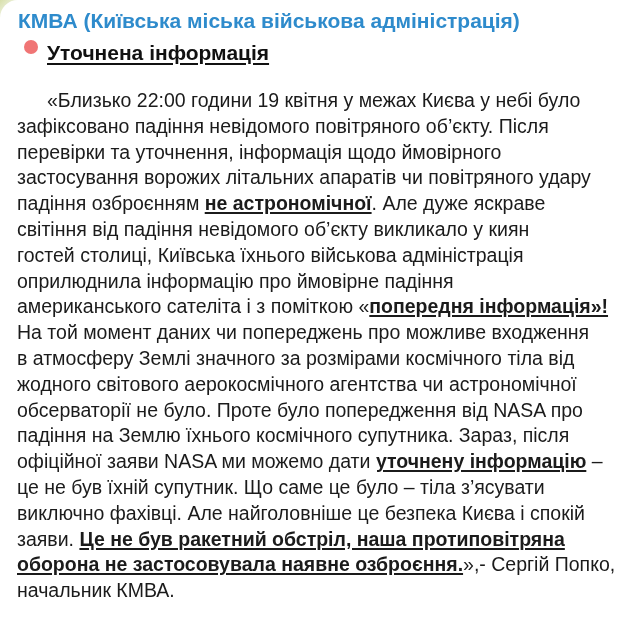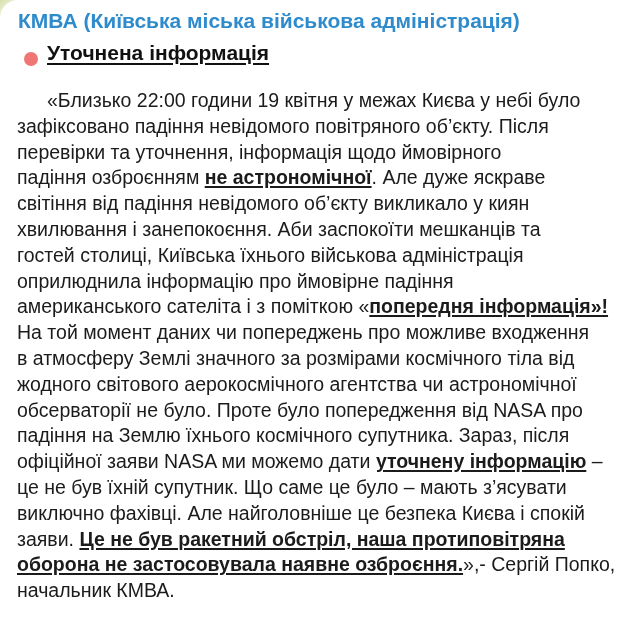--- a/index.html
+++ b/index.html
@@ -14,21 +14,21 @@
   }
   .bubble {
     position:absolute; inset:0; background:#fff;
     border-top-left-radius:18px;
   }
   .channel {
     margin:8px 14px 0 18px;
     font-size:21px; line-height:26px; font-weight:700;
     white-space:nowrap;
   }
-  .headline-row { margin:6px 0 0 24px; display:flex; align-items:flex-end; }
+  .headline-row { margin:6px 0 0 24px; display:flex; align-items:flex-start; }
   .bullet {
     width:14px; height:14px; border-radius:50%;
     margin-right:9px; flex:0 0 auto;
   }
   .headline {
     font-size:21px; line-height:26px; font-weight:700; color:#111;
     text-decoration:underline; text-decoration-thickness:2px; text-underline-offset:3px;
     white-space:nowrap;
   }
   .msg {
@@ -50,32 +50,32 @@
   <div class="bubble">
     <div class="channel" style="color: rgb(46, 139, 204);">КМВА (Київська міська військова адміністрація)</div>
     <div class="headline-row">
       <span class="bullet" style="background: rgb(240, 117, 117);"></span>
       <span class="headline">Уточнена інформація</span>
     </div>
     <div class="msg" style="color: rgb(27, 27, 27);">
         <div class="line indent"><span>«Близько 22:00 години 19 квітня у межах Києва у небі було</span></div>
         <div class="line"><span>зафіксовано падіння невідомого повітряного об’єкту. Після</span></div>
         <div class="line"><span>перевірки та уточнення, інформація щодо ймовірного</span></div>
+        <div class="line"><span>застосування ворожих літальних апаратів чи повітряного удару</span></div>
         <div class="line"><span>падіння озброєнням </span><span class="em">не астрономічної</span><span>. Але дуже яскраве</span></div>
         <div class="line"><span>світіння від падіння невідомого об’єкту викликало у киян</span></div>
-        <div class="line"><span>хвилювання і занепокоєння. Аби заспокоїти мешканців та</span></div>
         <div class="line"><span>гостей столиці, Київська їхнього військова адміністрація</span></div>
         <div class="line"><span>оприлюднила інформацію про ймовірне падіння</span></div>
         <div class="line"><span>американського сателіта і з поміткою «</span><span class="em">попередня інформація»!</span></div>
         <div class="line"><span>На той момент даних чи попереджень про можливе входження</span></div>
         <div class="line"><span>в атмосферу Землі значного за розмірами космічного тіла від</span></div>
         <div class="line"><span>жодного світового аерокосмічного агентства чи астрономічної</span></div>
         <div class="line"><span>обсерваторії не було. Проте було попередження від NASA про</span></div>
         <div class="line"><span>падіння на Землю їхнього космічного супутника. Зараз, після</span></div>
         <div class="line"><span>офіційної заяви NASA ми можемо дати </span><span class="em">уточнену інформацію</span><span> –</span></div>
-        <div class="line"><span>це не був їхній супутник. Що саме це було – мають з’ясувати</span></div>
+        <div class="line"><span>це не був їхній супутник. Що саме це було – тіла з’ясувати</span></div>
         <div class="line"><span>виключно фахівці. Але найголовніше це безпека Києва і спокій</span></div>
         <div class="line"><span>заяви. </span><span class="em">Це не був ракетний обстріл, наша протиповітряна</span></div>
         <div class="line"><span class="em">оборона не застосовувала наявне озброєння.</span><span>»,- Сергій Попко,</span></div>
         <div class="line"><span>начальник КМВА.</span></div>
       </div>
   </div>
 </div>
 
 </body></html>

